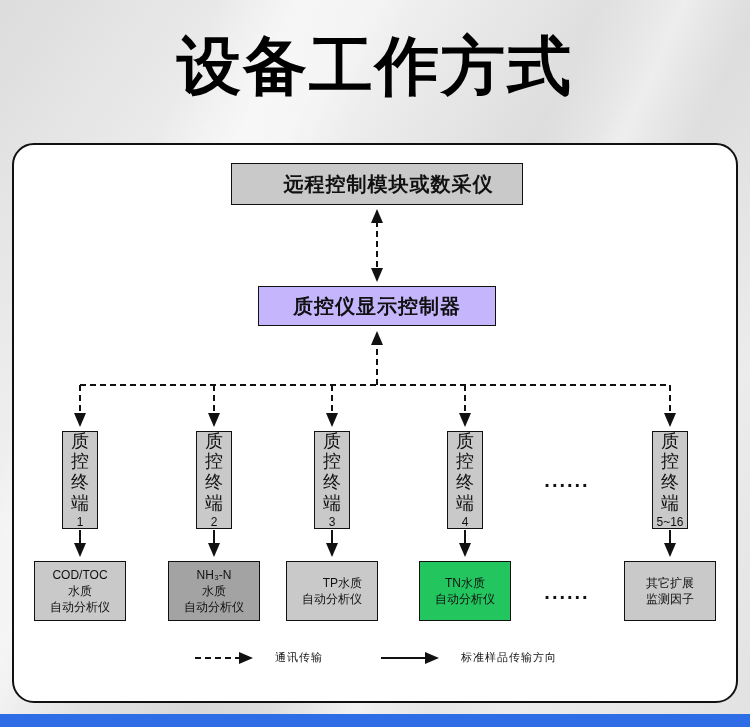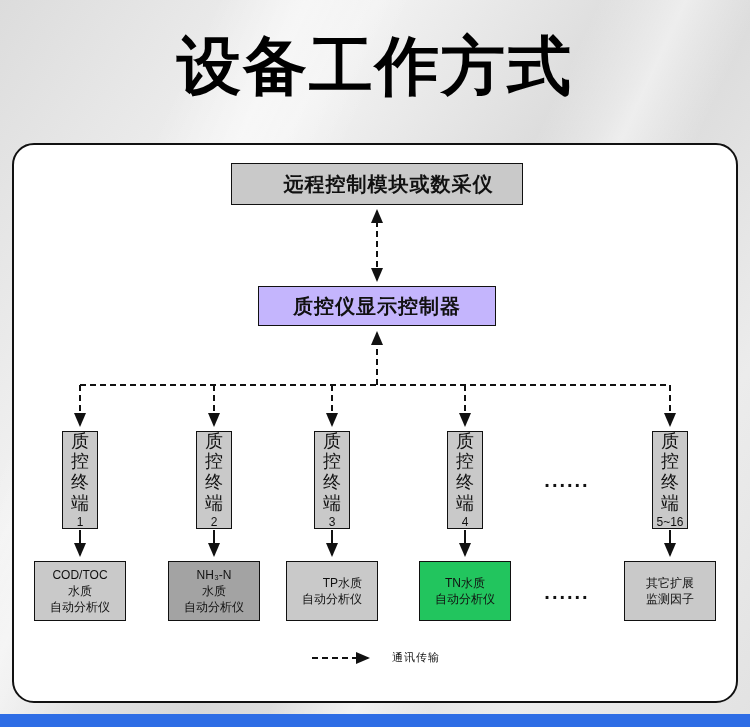--- a/index.html
+++ b/index.html
@@ -158,18 +158,24 @@
         <svg width="72" height="14" viewBox="0 0 72 14" aria-hidden="true">
           <defs>
             <marker id="lah" markerWidth="8" markerHeight="8" refX="6" refY="3" orient="auto" markerUnits="strokeWidth">
               <path d="M0,0 L7,3 L0,6 Z" fill="#111"></path>
             </marker>
           </defs>
           <line x1="2" y1="7" x2="58" y2="7" stroke="#111" stroke-width="2" stroke-dasharray="6 4" marker-end="url(#lah)"></line>
         </svg>
         <span class="legend-label">通讯传输</span>
       </div>
+      <div class="legend-item">
+        <svg width="72" height="14" viewBox="0 0 72 14" aria-hidden="true">
+          <line x1="2" y1="7" x2="58" y2="7" stroke="#111" stroke-width="2" marker-end="url(#lah)"></line>
+        </svg>
+        <span class="legend-label">标准样品传输方向</span>
+      </div>
     </div>
 
   </div>
 
   <div class="accent-bar" style="background: rgb(46, 109, 229);"></div>
 </div>
 
 </body></html>

